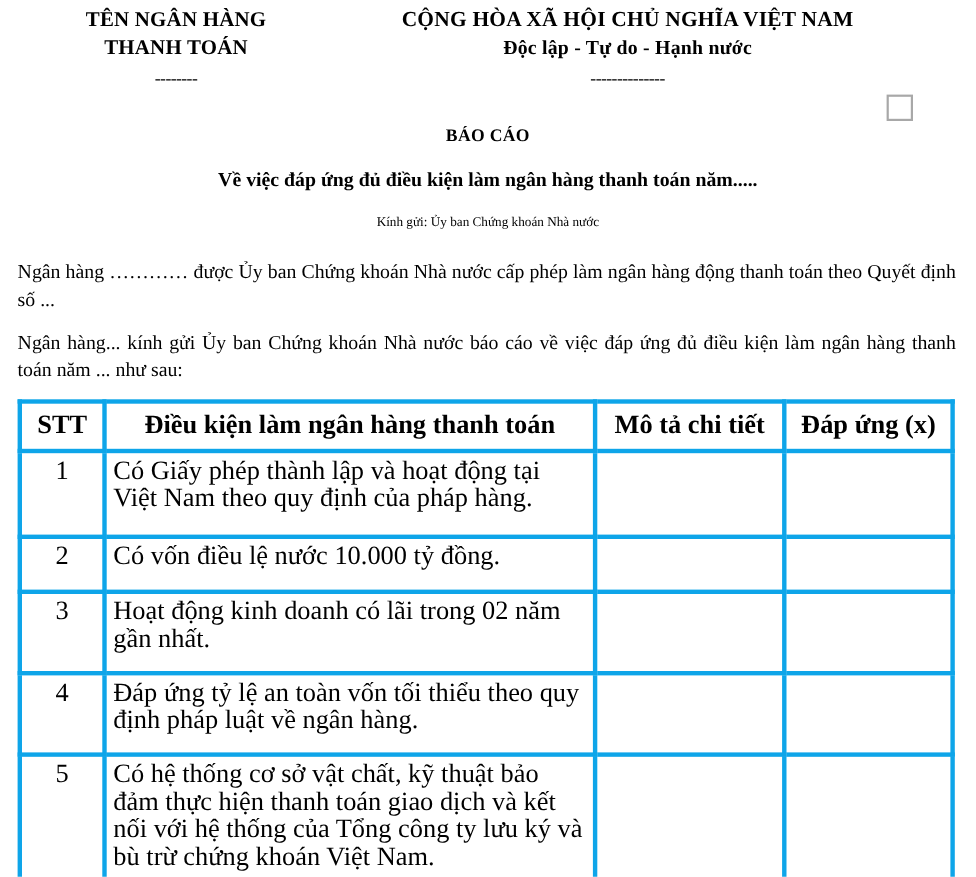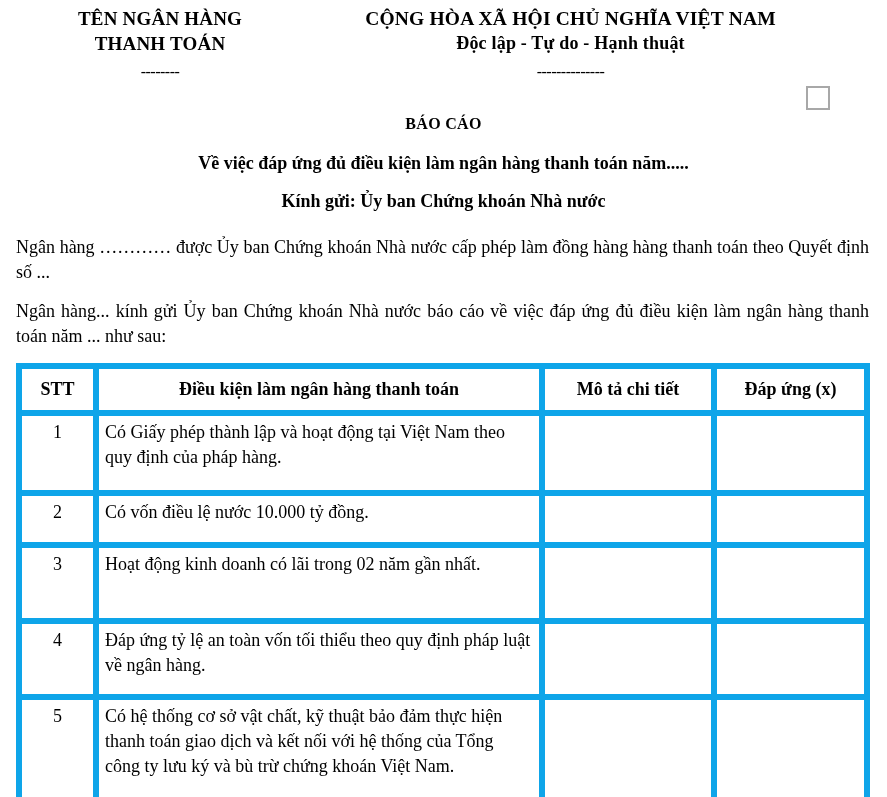--- a/index.html
+++ b/index.html
@@ -85,24 +85,24 @@
     line-height: 24px;
     letter-spacing: 0.3px;
   }
   .report-subtitle {
     font-weight: bold;
     font-size: 18px;
     line-height: 24px;
     margin-top: 15px;
   }
   .recipient {
-    font-size: 18px;
+    font-size: 12px;
     line-height: 24px;
     margin-top: 14px;
-    font-weight: bold;
+    font-weight: normal;
   }
 
   
   .body-text {
     margin-top: 22px;
     padding: 0 18px 0 16px;
   }
   .para {
     font-size: 18px;
     line-height: 25px;
@@ -115,24 +115,24 @@
     margin-top: 4px;
     padding: 0 16px;
   }
   table.report-table {
     border-collapse: collapse;
     width: 848px;
     table-layout: fixed;
   }
   table.report-table th,
   table.report-table td {
-    border: 6px solid #0ea5e9;
+    border: 4px solid #0ea5e9;
     vertical-align: top;
     padding: 4px 6px 4px 6px;
-    font-size: 18px;
+    font-size: 24px;
     line-height: 25px;
     font-family: Liberation Serif, serif;
   }
   table.report-table th {
     text-align: center;
     font-weight: bold;
     vertical-align: middle;
     padding-top: 8px;
     padding-bottom: 8px;
   }
@@ -167,35 +167,35 @@
 <div class="page">
 
   <div class="doc-header">
     <div class="header-left">
       <div class="header-line header-line-1">TÊN NGÂN HÀNG</div>
       <div class="header-line header-line-2">THANH TOÁN</div>
       <div class="header-rule">--------</div>
     </div>
     <div class="header-right">
       <div class="header-line header-line-1">CỘNG HÒA XÃ HỘI CHỦ NGHĨA VIỆT NAM</div>
-      <div class="header-line header-line-2">Độc lập - Tự do - Hạnh thuật</div>
+      <div class="header-line header-line-2">Độc lập - Tự do - Hạnh nước</div>
       <div class="header-rule">--------------</div>
     </div>
   </div>
 
   <div class="image-placeholder"></div>
 
   <div class="title-block">
     <div class="report-title">BÁO CÁO</div>
     <div class="report-subtitle">Về việc đáp ứng đủ điều kiện làm ngân hàng thanh toán năm.....</div>
     <div class="recipient">Kính gửi: Ủy ban Chứng khoán Nhà nước</div>
   </div>
 
   <div class="body-text">
-    <p class="para">Ngân hàng ………… được Ủy ban Chứng khoán Nhà nước cấp phép làm đồng hàng hàng thanh toán theo Quyết định số ...</p>
+    <p class="para">Ngân hàng ………… được Ủy ban Chứng khoán Nhà nước cấp phép làm ngân hàng động thanh toán theo Quyết định số ...</p>
     <p class="para">Ngân hàng... kính gửi Ủy ban Chứng khoán Nhà nước báo cáo về việc đáp ứng đủ điều kiện làm ngân hàng thanh toán năm ... như sau:</p>
   </div>
 
   <div class="table-wrap">
     <table class="report-table">
       <colgroup>
         <col class="col-stt">
         <col class="col-cond">
         <col class="col-desc">
         <col class="col-meet">

